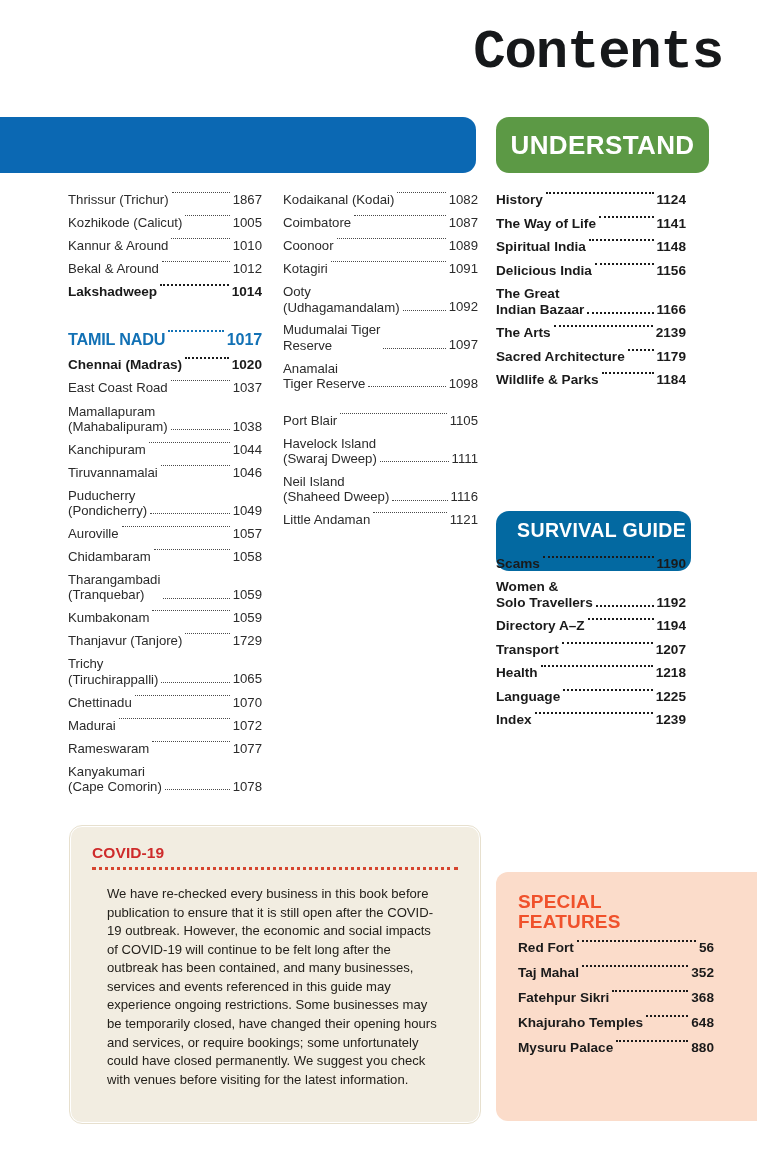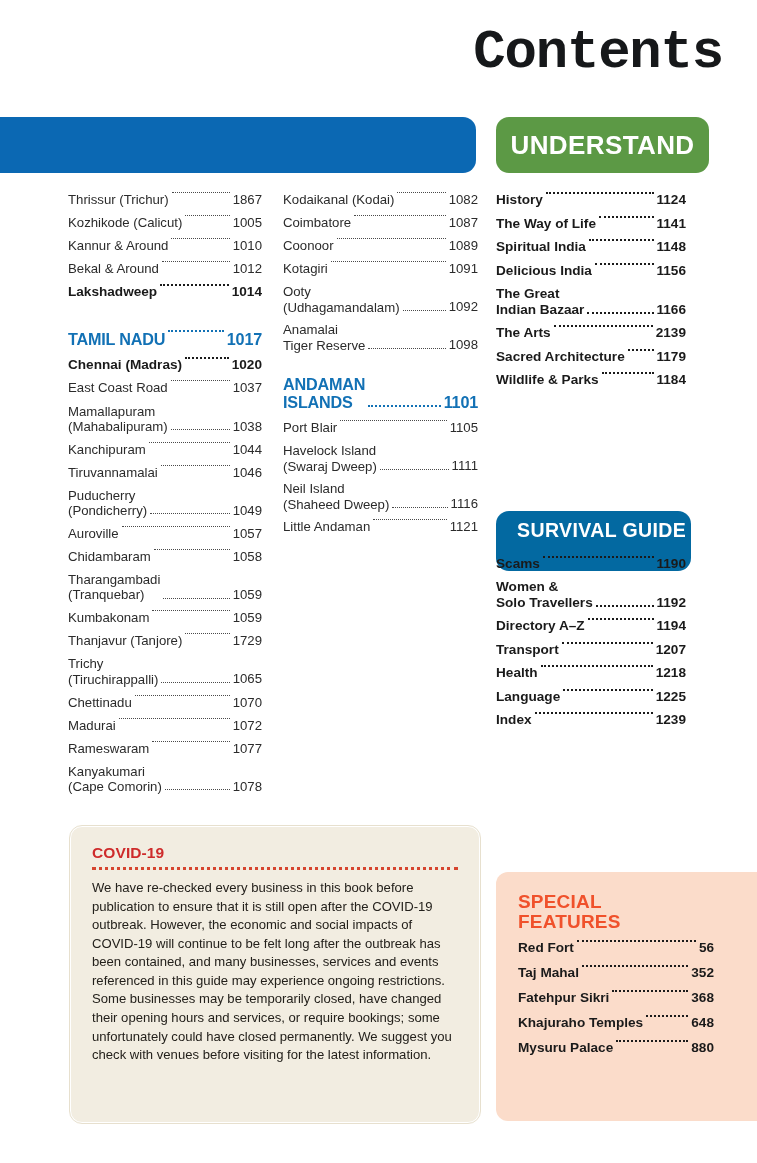--- a/index.html
+++ b/index.html
@@ -158,21 +158,21 @@
   .covid-rule {
     height: 3px;
     border-bottom: 3px dotted #D6452F;
     margin: 0 0 9px 0;
   }
   .covid-body {
     font-size: 13.1px;
     line-height: 1.42;
     color: #24211c;
     font-weight: 300;
-    margin: 0;
+    margin: 15px;
   }
 
   
   .special-box {
     position: absolute;
     left: 496px;
     top: 872px;
     width: 271px;
     height: 249px;
     background: #FBDCCA;
@@ -349,32 +349,32 @@
       <span class="leader"></span>
       <span class="pg">1091</span>
     </div>
     <div class="entry multiline">
       <span class="label">Ooty
 (Udhagamandalam)</span>
       <span class="leader"></span>
       <span class="pg">1092</span>
     </div>
     <div class="entry multiline">
+      <span class="label">Mudumalai Tiger
+Reserve</span>
+      <span class="leader"></span>
+      <span class="pg">1097</span>
+    </div>
+    <div class="entry multiline">
       <span class="label">Anamalai
 Tiger Reserve</span>
       <span class="leader"></span>
       <span class="pg">1098</span>
     </div>
     <div class="spacer-md"></div>
-    <div class="entry region multiline">
-      <span class="label">ANDAMAN
-ISLANDS</span>
-      <span class="leader"></span>
-      <span class="pg">1101</span>
-    </div>
     <div class="entry">
       <span class="label">Port Blair</span>
       <span class="leader"></span>
       <span class="pg">1105</span>
     </div>
     <div class="entry multiline">
       <span class="label">Havelock Island
 (Swaraj Dweep)</span>
       <span class="leader"></span>
       <span class="pg">1111</span>

